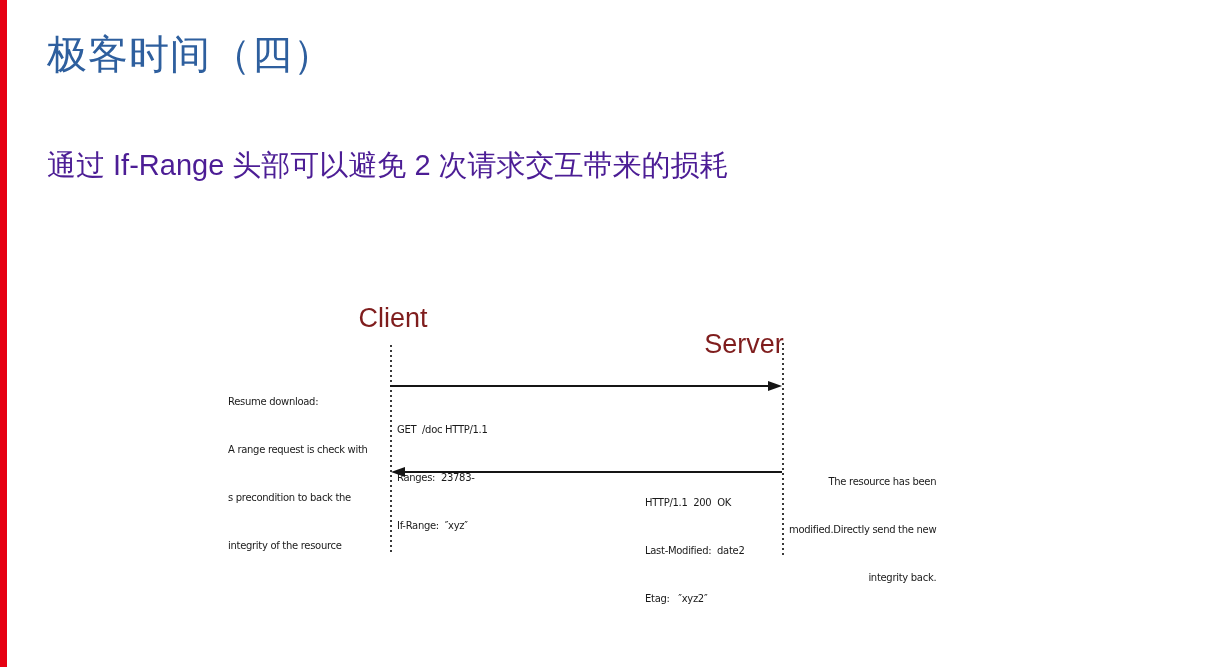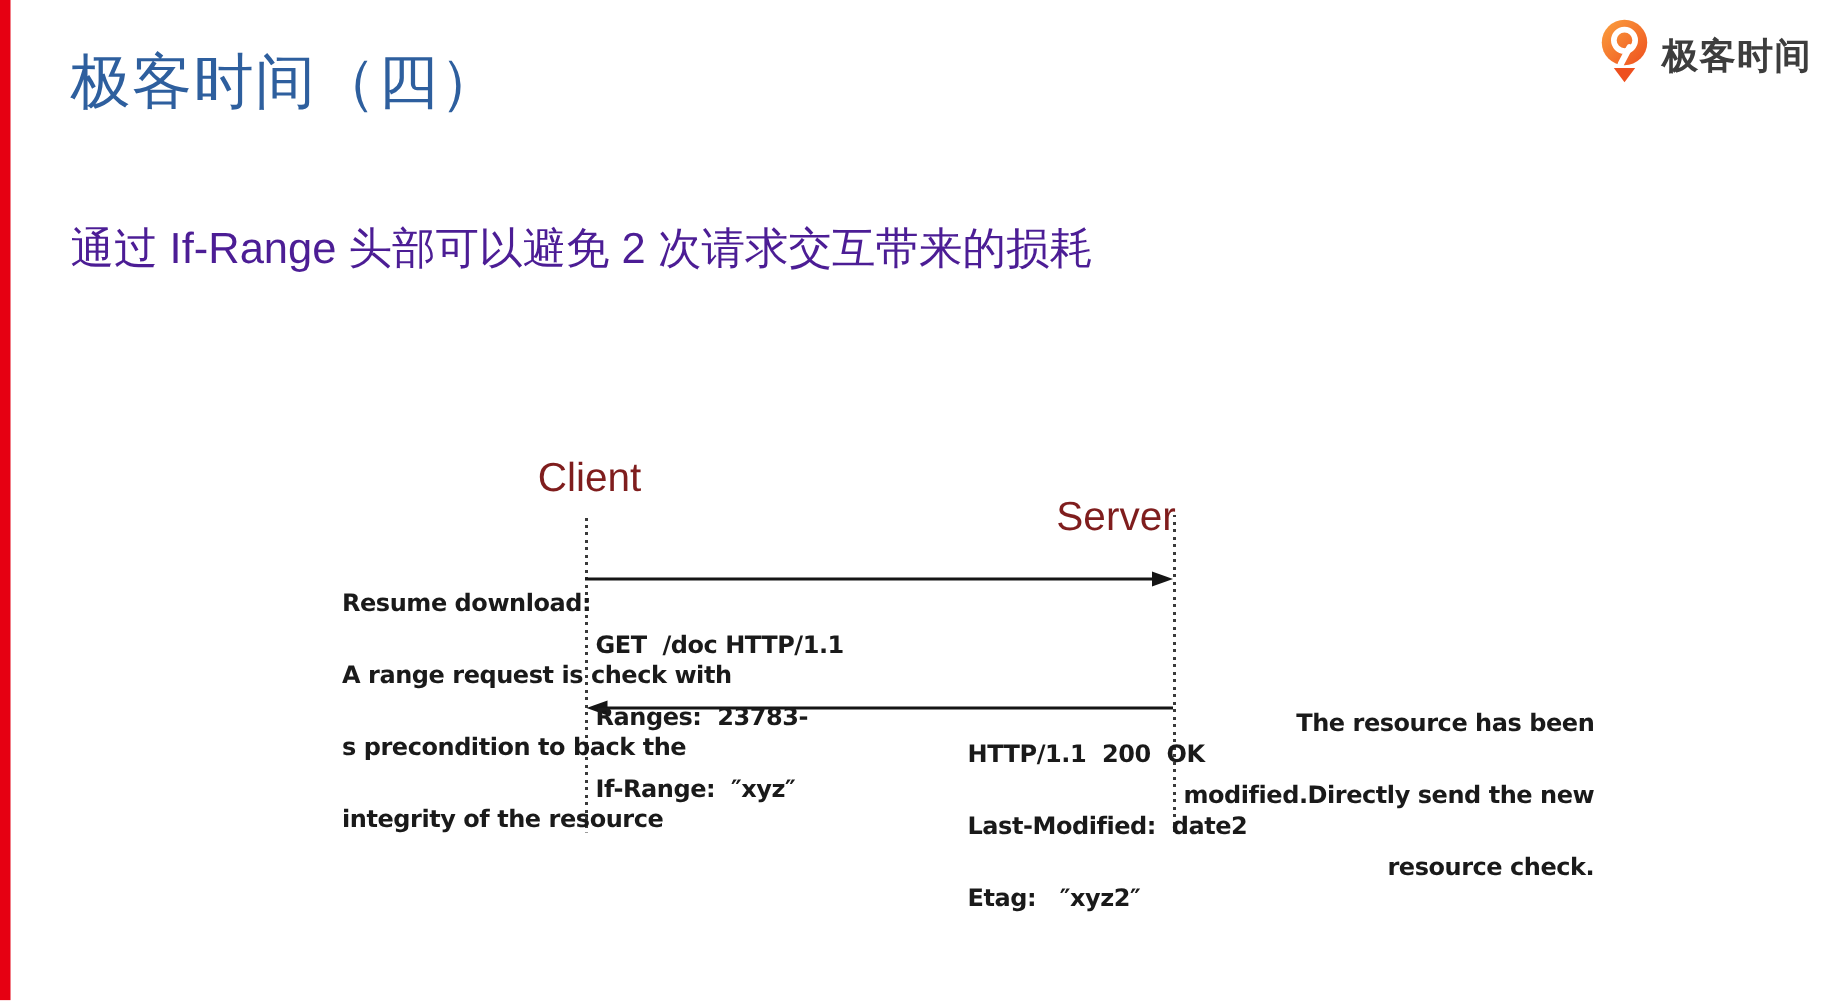--- a/index.html
+++ b/index.html
@@ -81,22 +81,22 @@
     border-bottom: 5px solid transparent;
   }
   .arrow.request { left: 390px; top: 380px; width: 392px; }
   .arrow.request .head { right: 0; border-left: 14px solid #151515; }
   .arrow.response { left: 391px; top: 466px; width: 391px; }
   .arrow.response .shaft { left: 10px; right: 0; }
   .arrow.response .head { left: 0; border-right: 14px solid #151515; }
   .note, .msg {
     position: absolute;
     font-family: "DejaVu Sans", "Liberation Sans", sans-serif;
-    font-size: 16px;
-    font-weight: 700;
+    font-size: 10px;
+    font-weight: 400;
     letter-spacing: -0.3px;
     line-height: 16px;
     color: #1a1a1a;
     white-space: pre;
   }
   .note.left-note { left: 228px; top: 362px; }
   .msg.request-msg { left: 397px; top: 390px; }
   .msg.response-msg { left: 645px; top: 463px; }
   .note.right-note { left: 789px; top: 442px; text-align: right; }
 </style>
@@ -104,37 +104,20 @@
 <body>
 
 <div class="slide">
 
   <div class="left-bar"></div>
 
   <h1 class="page-title">极客时间（四）</h1>
 
   <p class="subtitle">通过 If-Range 头部可以避免 2 次请求交互带来的损耗</p>
 
-  <div class="logo">
-    <span>
-      <svg width="36" height="44" viewBox="0 0 38 46" aria-hidden="true">
-        <defs>
-          <linearGradient id="lg" x1="0" y1="0" x2="1" y2="1">
-            <stop offset="0" stop-color="#fba13f"></stop>
-            <stop offset="1" stop-color="#ee4f1e"></stop>
-          </linearGradient>
-        </defs>
-        <circle cx="19" cy="17" r="16" fill="url(#lg)"></circle>
-        <circle cx="19" cy="15.5" r="7.5" fill="none" stroke="#ffffff" stroke-width="4"></circle>
-        <path d="M22.5 20.5 L16.5 32" stroke="#ffffff" stroke-width="4.5" stroke-linecap="round"></path>
-        <path d="M11.5 35 L26.5 35 L19 45 Z" fill="#ee4f1e"></path>
-      </svg>
-    </span>
-    <span class="logo-text">极客时间</span>
-  </div>
 
   <div>
 
     <div class="actor client">Client</div>
     <div class="actor server">Server</div>
 
     <div class="lifeline client-line"></div>
     <div class="lifeline server-line"></div>
 
     <div class="arrow request">
@@ -162,17 +145,17 @@
 
     <div class="msg response-msg">
       <div>HTTP/1.1  200  OK</div>
       <div>Last-Modified:  date2</div>
       <div>Etag:   ″xyz2″</div>
     </div>
 
     <div class="note right-note">
       <div>The resource has been</div>
       <div>modified.Directly send the new</div>
-      <div>resource check.</div>
+      <div>integrity back.</div>
     </div>
 
   </div>
 </div>
 
 </body></html>

